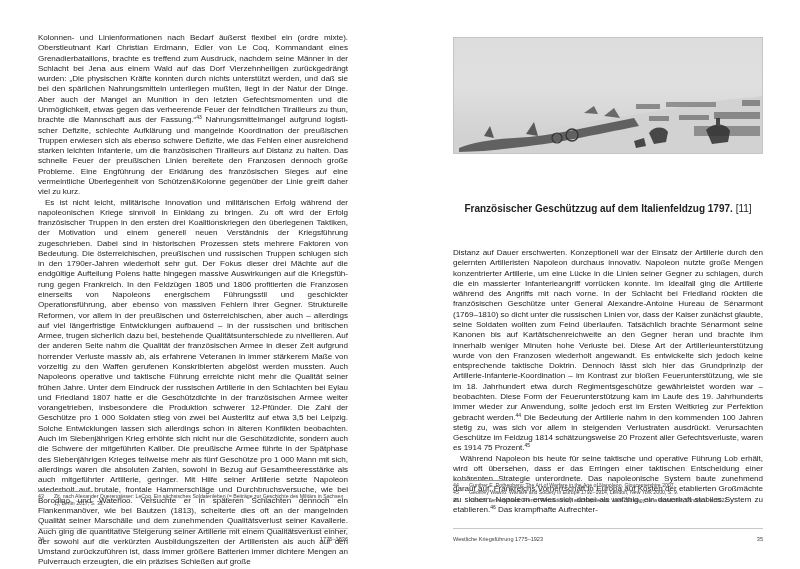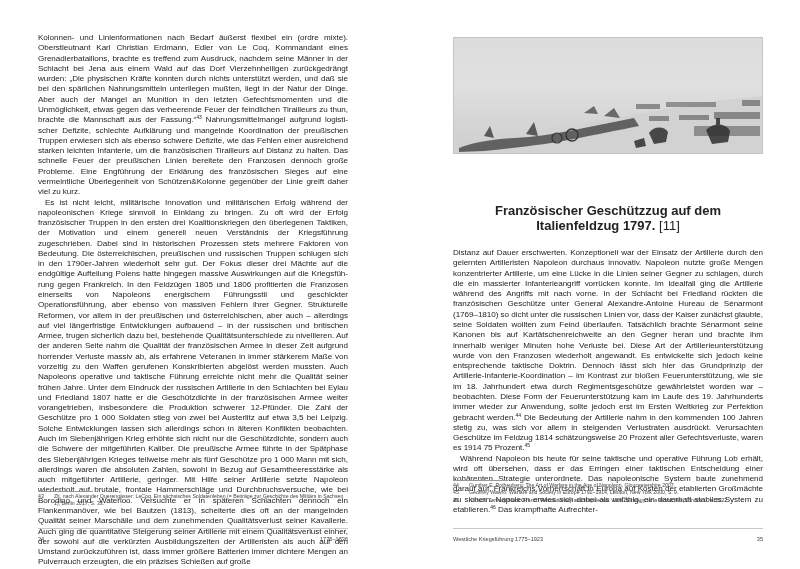--- a/index.html
+++ b/index.html
@@ -20,21 +20,21 @@
   .fn-num { width:16px; flex:none; }
   .fn-text { flex:1; }
   .footer-rule { position:absolute; left:0; width:310px; top:528px; border-top:0.8px solid #c8c8c8; }
   .footer { position:absolute; left:0; width:310px; top:536px; font-size:5.6px; color:#444;
             display:flex; justify-content:space-between; }
   .figure { position:absolute; left:0; top:37px; width:308px; height:115px;
             background:linear-gradient(180deg,#dcdcdc 0%,#e0e0e0 40%,#d6d6d6 70%,#cfcfcf 100%);
             border:0.5px solid #c4c4c4; overflow:hidden; }
   .figure svg { position:absolute; left:0; top:0; }
   .caption { position:absolute; left:0; width:310px; top:203px; text-align:center;
-             font-size:13px; font-weight:bold; color:#222; }
+             font-size:10px; font-weight:bold; color:#222; }
   .caption .ref { font-weight:normal; }
 </style>
 </head>
 <body>
 
 <div class="page" id="left-page">
   <div class="text-block" style="top:33px;">
     <p>
       <span>Kolonnen- und Linienformationen nach Bedarf äußerst flexibel ein (ordre mixte). Oberstleut­nant Karl Christian Erdmann, Edler von Le Coq, Kommandant eines Grenadierbataillons, brachte es treffend zum Ausdruck, nachdem seine Männer in der Schlacht bei Jena aus einem Wald auf das Dorf Vierzehnheiligen zurückgedrängt wurden: </span><span class="ital">„Die physischen Kräfte konnten durch nichts unterstützt werden, und daß sie bei den spärlichen Nahrungsmitteln unterliegen mußten, liegt in der Natur der Dinge. Aber auch der Mangel an Munition in den letzten Gefechtsmo­menten und die Unmöglichkeit, etwas gegen das verheerende Feuer der feindlichen Tirailleurs zu thun, brachte die Mannschaft aus der Fassung.“</span><sup>43</sup><span> Nahrungsmittelmangel aufgrund logisti­scher Defizite, schlechte Aufklärung und mangelnde Koordination der preußischen Truppen erwiesen sich als ebenso schwere Defizite, wie das Fehlen einer ausreichend starken leichten Infanterie, um die französischen Tirailleurs auf Distanz zu halten. Das schnelle Feuer der preu­ßischen Linien bereitete den Franzosen dennoch große Probleme. Eine Engführung der Erklä­rung des französischen Sieges auf eine vermeintliche Überlegenheit von Schützen&amp;Kolonne gegenüber der Linie greift daher viel zu kurz.</span>
     </p>

